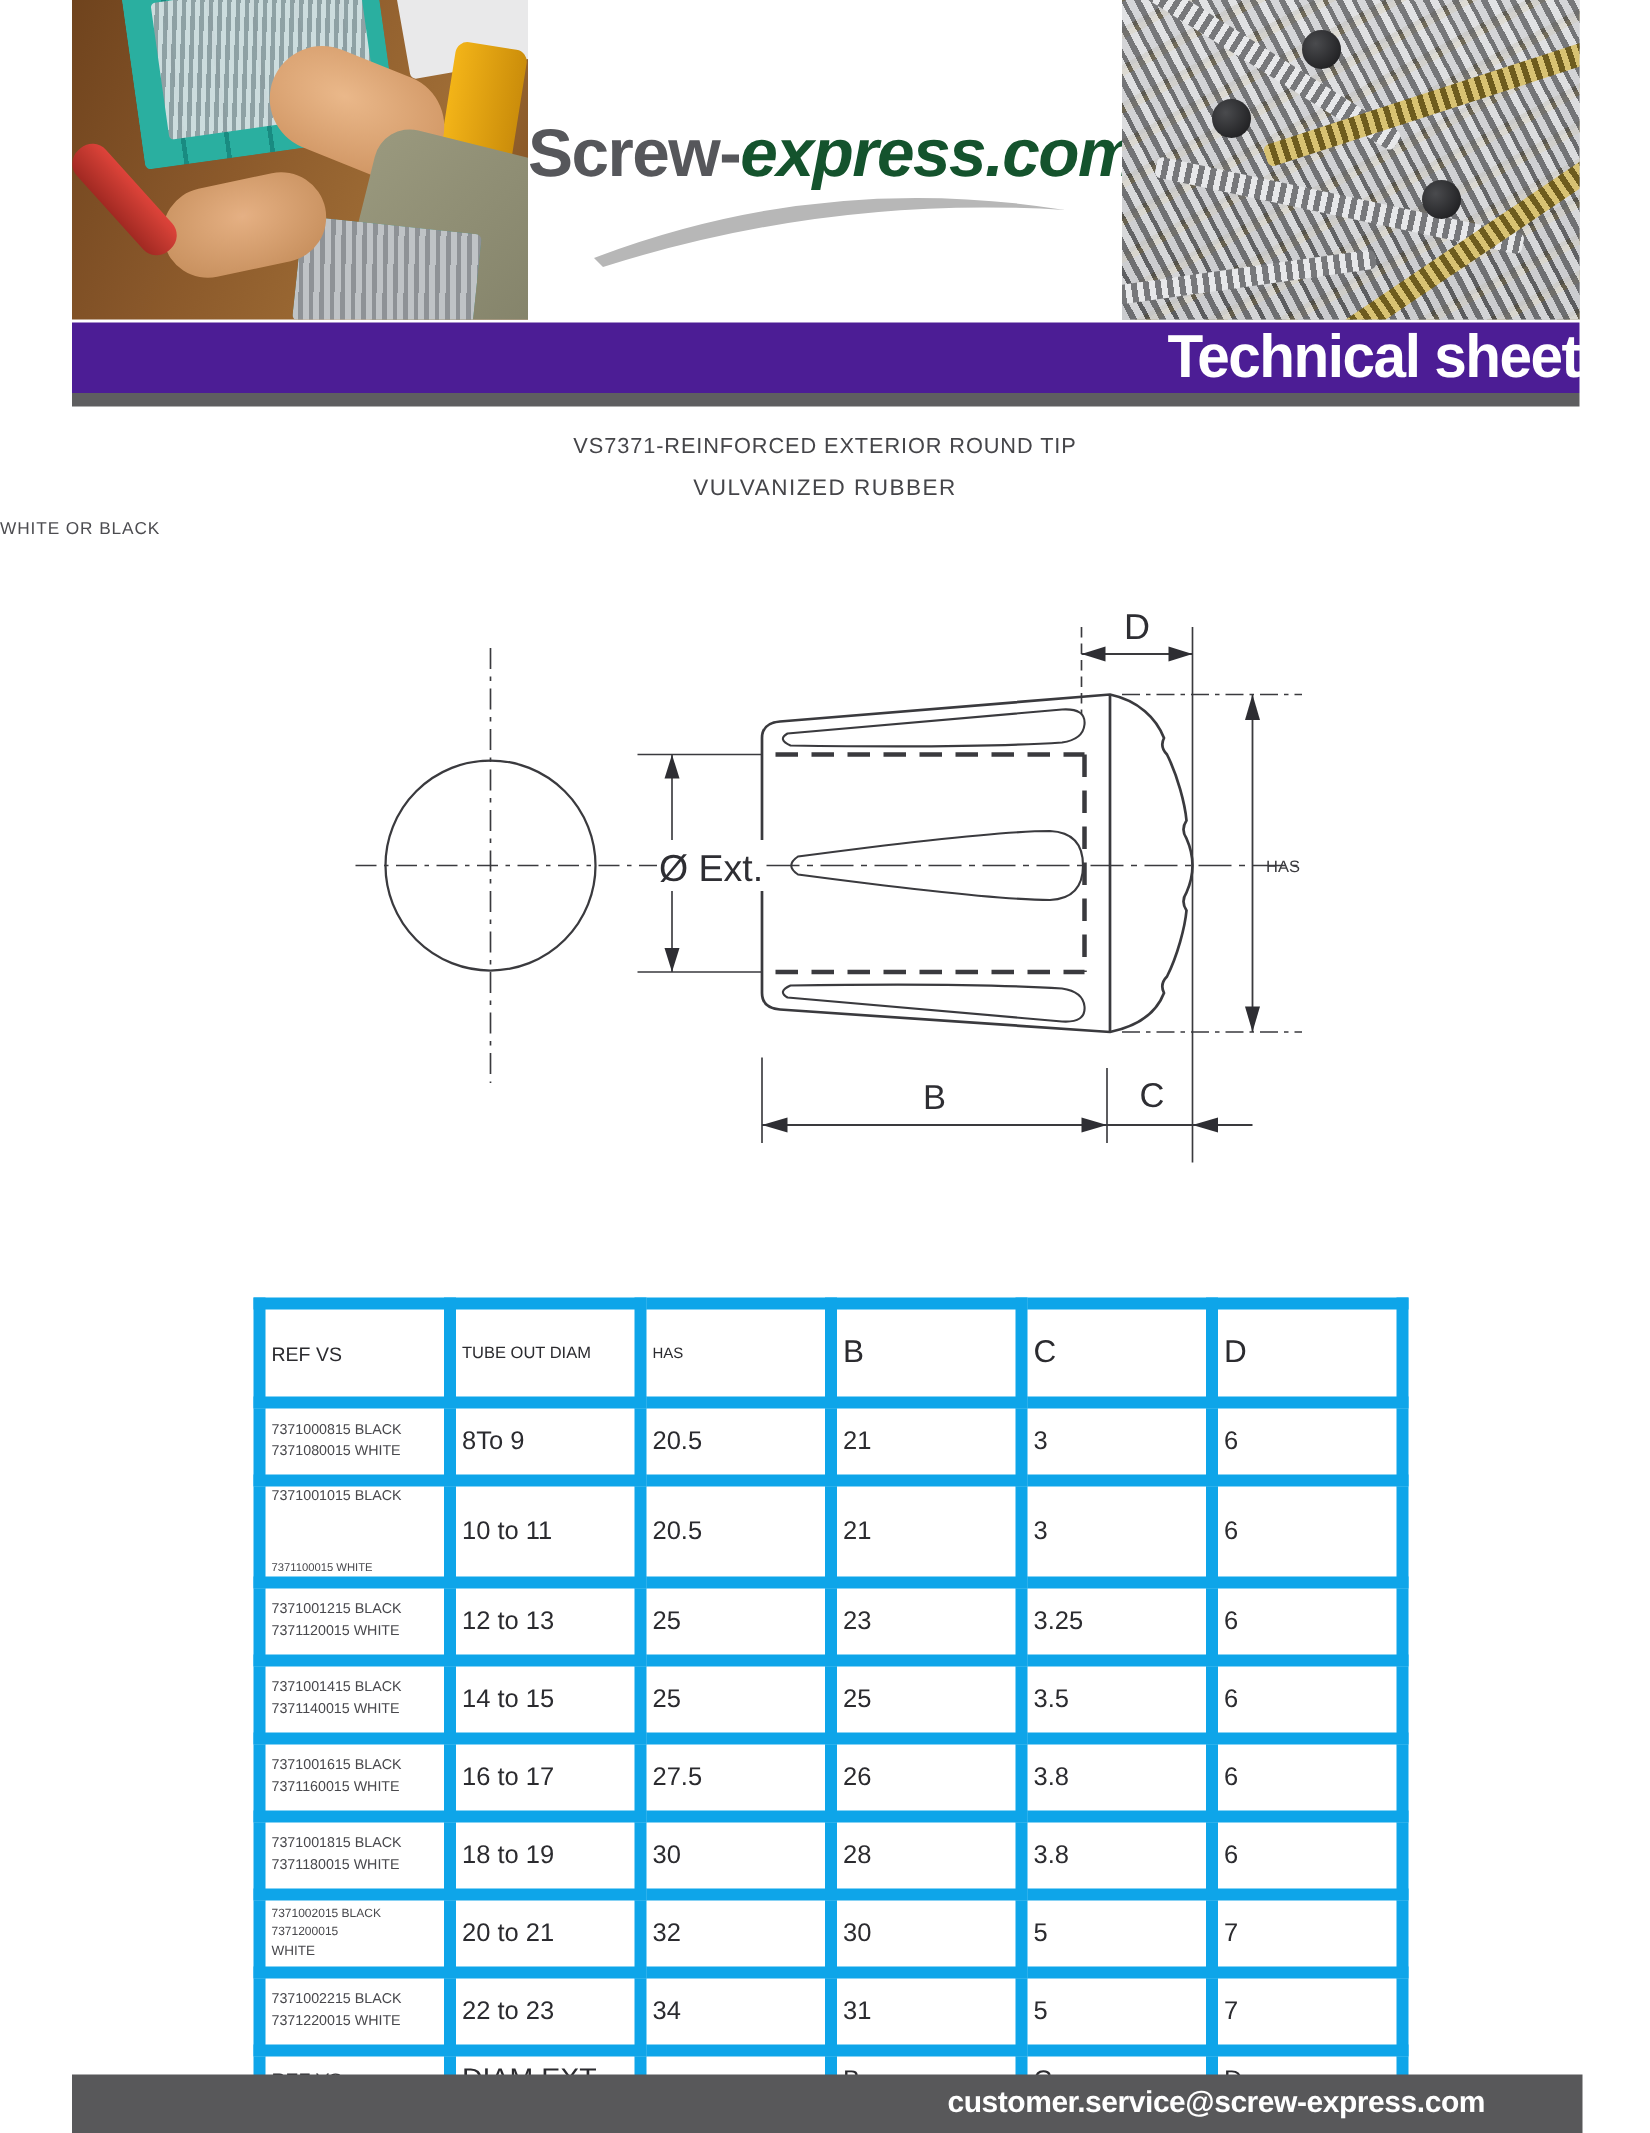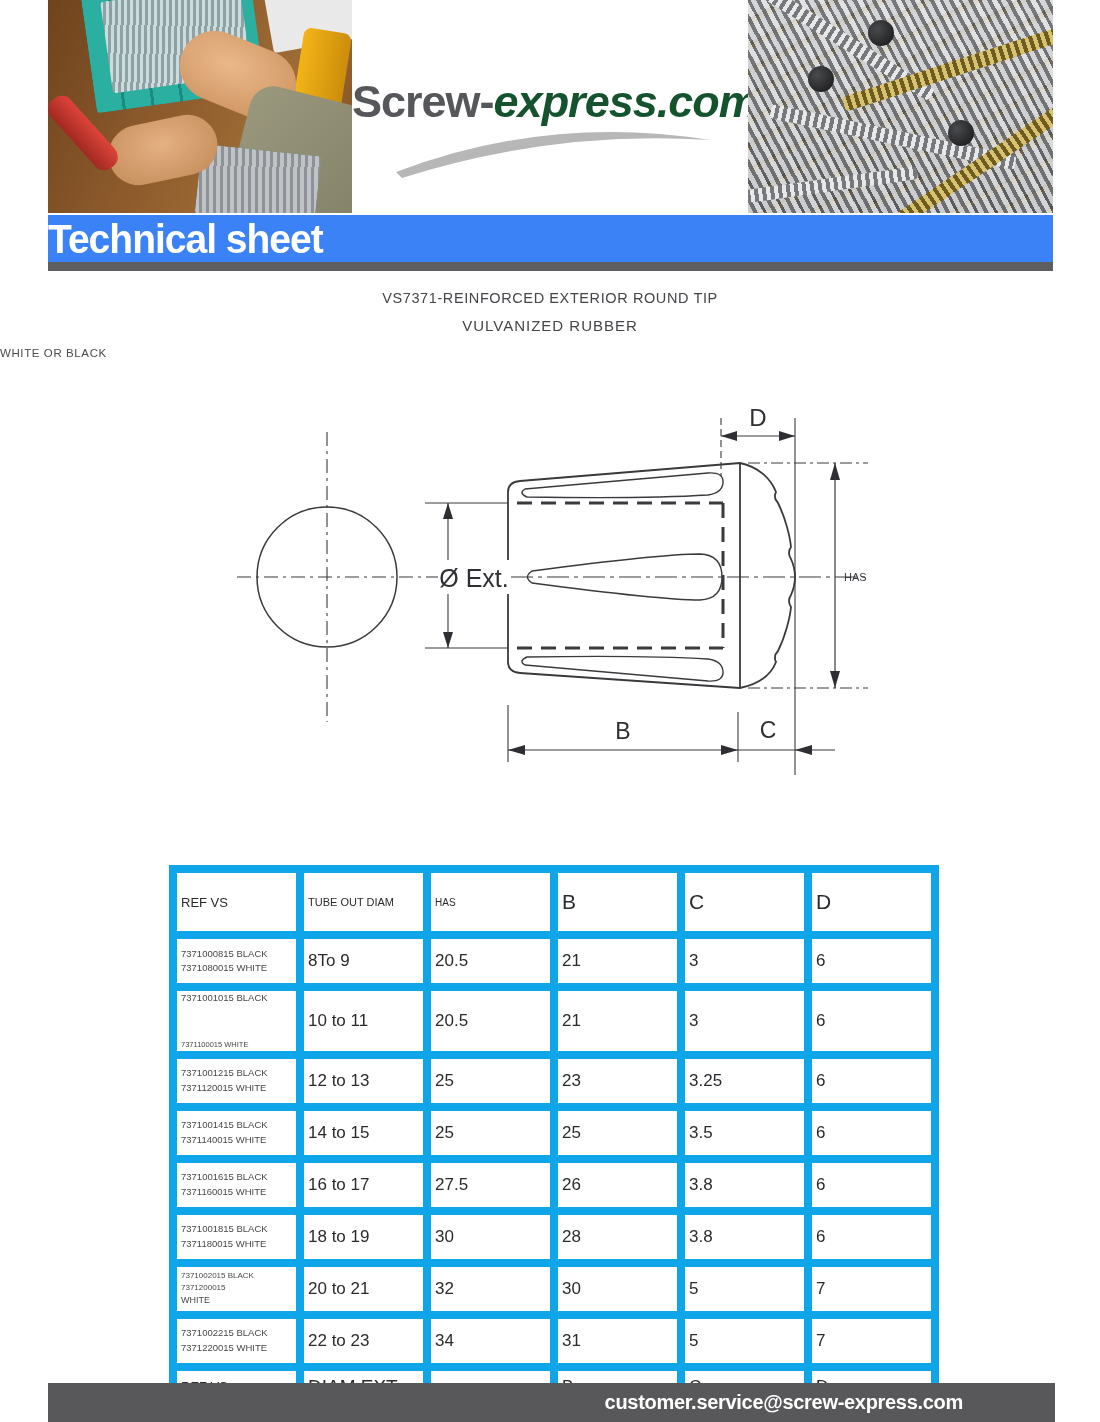--- a/index.html
+++ b/index.html
@@ -32,22 +32,22 @@
   .r5{left:-30px;top:180px;width:200px;height:13px;transform:rotate(-8deg);}
   .headdot{position:absolute;width:26px;height:26px;border-radius:50%;background:radial-gradient(circle at 35% 35%,#4a4b4e,#151517);}
   .h1{left:60px;top:66px;} .h2{left:200px;top:120px;} .h3{left:120px;top:20px;}
 
   .logo-zone{position:absolute;left:352px;top:0;width:396px;height:213px;background:#ffffff;}
   .logo-line{position:absolute;left:0;top:76px;width:100%;text-align:center;font-size:45px;font-weight:bold;white-space:nowrap;}
   .logo-gray{color:#56575b;letter-spacing:-1px;}
   .logo-orange{color:#14532d;font-style:italic;letter-spacing:-1px;}
   .swoosh{position:absolute;left:36px;top:128px;}
 
-  .banner{position:absolute;left:48px;top:215px;width:1005px;height:47px;background:#3b82f6;
-          display:flex;align-items:center;justify-content:flex-start;}
+  .banner{position:absolute;left:48px;top:215px;width:1005px;height:47px;background:#4c1d95;
+          display:flex;align-items:center;justify-content:flex-end;}
   .banner-text{color:#ffffff;font-weight:bold;font-size:39px;letter-spacing:-1px;transform:scaleY(1.04);}
   .graybar{position:absolute;left:48px;top:262px;width:1005px;height:9px;background:#5e5e60;}
 
   
   .t1{position:absolute;left:0;top:290px;width:1100px;text-align:center;font-size:14.5px;letter-spacing:.6px;color:#454549;}
   .t2{position:absolute;left:0;top:317px;width:1100px;text-align:center;font-size:15px;letter-spacing:1px;color:#454549;}
   .t3{position:absolute;left:0;top:347px;width:1100px;text-align:left;font-size:11.5px;letter-spacing:.6px;color:#4c4c50;}
 
   
   .drawing{position:absolute;left:210px;top:390px;}
@@ -70,21 +70,21 @@
   .ref-wrap .l1{font-size:8px;}
   .ref-wrap .l2{font-size:9px;}
   .tube{font-size:15px;}
   .f-ref{font-size:13px;color:#3f3f43;}
   .f-diam{font-size:19px;}
   .f-has{font-size:9px;color:#3f3f43;}
   .f-big{font-size:17px;}
 
   
   .footerbar{position:absolute;left:48px;top:1383px;width:1007px;height:39px;background:#58585a;
-             display:flex;align-items:center;justify-content:flex-end;padding-right:92px;box-sizing:border-box;}
+             display:flex;align-items:center;justify-content:flex-end;padding-right:65px;box-sizing:border-box;}
   .footer-text{color:#ffffff;font-weight:bold;font-size:20px;letter-spacing:-0.3px;}
 </style>
 </head>
 <body>
 
 <div class="page">
 
   <div class="photo photo-left">
     <div class="ph p-paper"></div>
     <div class="ph p-teal1"></div>

